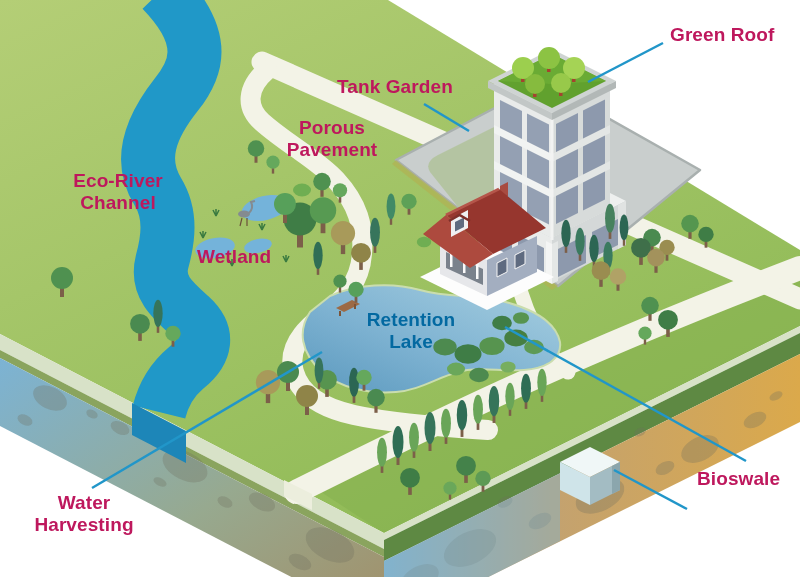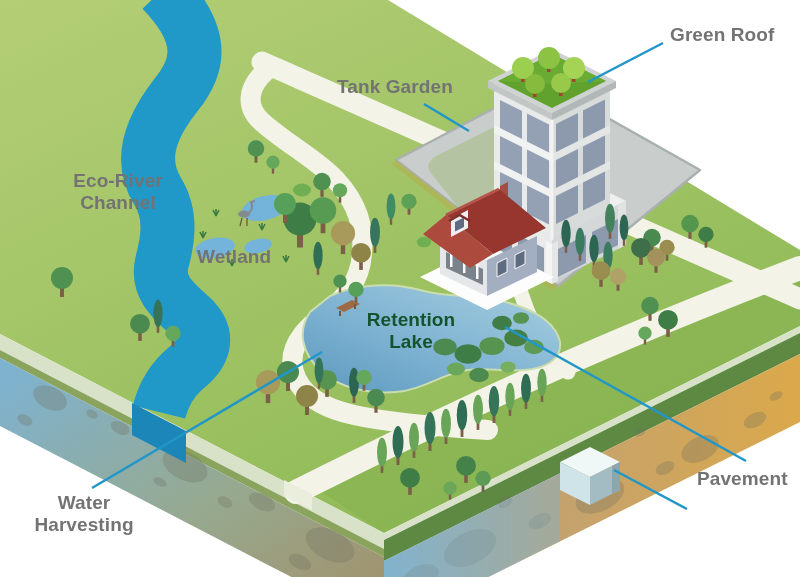--- a/index.html
+++ b/index.html
@@ -1,22 +1,22 @@
 <!DOCTYPE html>
 <html><head>
 <meta charset="utf-8">
 <style>
   html,body{margin:0;padding:0;background:#ffffff;}
   .stage{position:relative;width:800px;height:577px;overflow:hidden;background:#ffffff;
          font-family:"Liberation Sans","DejaVu Sans",sans-serif;}
   .stage svg{position:absolute;left:0;top:0;}
-  .label{position:absolute;font-weight:bold;font-size:19px;line-height:1.16;color:#737373;
+  .label{position:absolute;font-weight:bold;font-size:19px;line-height:1.16;color:#be185d;
          text-align:center;letter-spacing:0.1px;}
   .label--left{text-align:left;}
-  .label--light{color:#14532d;}
+  .label--light{color:#0369a1;}
 </style>
 </head>
 <body>
 
 <div class="stage">
 <svg width="800" height="577" viewBox="0 0 800 577">
   <defs>
     <linearGradient id="gradGrass" x1="0" y1="0" x2="0.7" y2="1">
       <stop offset="0" stop-color="#b4ce76"></stop>
           <stop offset="1" stop-color="#8db954"></stop>
@@ -310,17 +310,18 @@
     <line x1="424" y1="104" x2="469" y2="131" stroke="#2196c9"></line>
     <line x1="322" y1="352" x2="92" y2="488" stroke="#2196c9"></line>
     <line x1="505" y1="327" x2="746" y2="461" stroke="#2196c9"></line>
     <line x1="614" y1="470" x2="687" y2="509" stroke="#2196c9"></line>
   </g>
 </svg>
 
   <div class="label" style="left:40px;top:170px;width:156px;">Eco-River Channel</div>
   <div class="label label--left" style="left:197px;top:246px;white-space:nowrap;text-align:right;">Wetland</div>
   <div class="label label--left" style="left:337px;top:76px;white-space:nowrap;">Tank Garden</div>
+  <div class="label" style="left:257px;top:117px;width:150px;">Porous Pavement</div>
   <div class="label label--left" style="left:670px;top:24px;white-space:nowrap;">Green Roof</div>
   <div class="label label--light" style="left:351px;top:309px;width:120px;">Retention Lake</div>
   <div class="label" style="left:17px;top:492px;width:134px;">Water Harvesting</div>
-  <div class="label label--left" style="left:697px;top:468px;white-space:nowrap;">Pavement</div>
+  <div class="label label--left" style="left:697px;top:468px;white-space:nowrap;">Bioswale</div>
 </div>
 
 </body></html>

